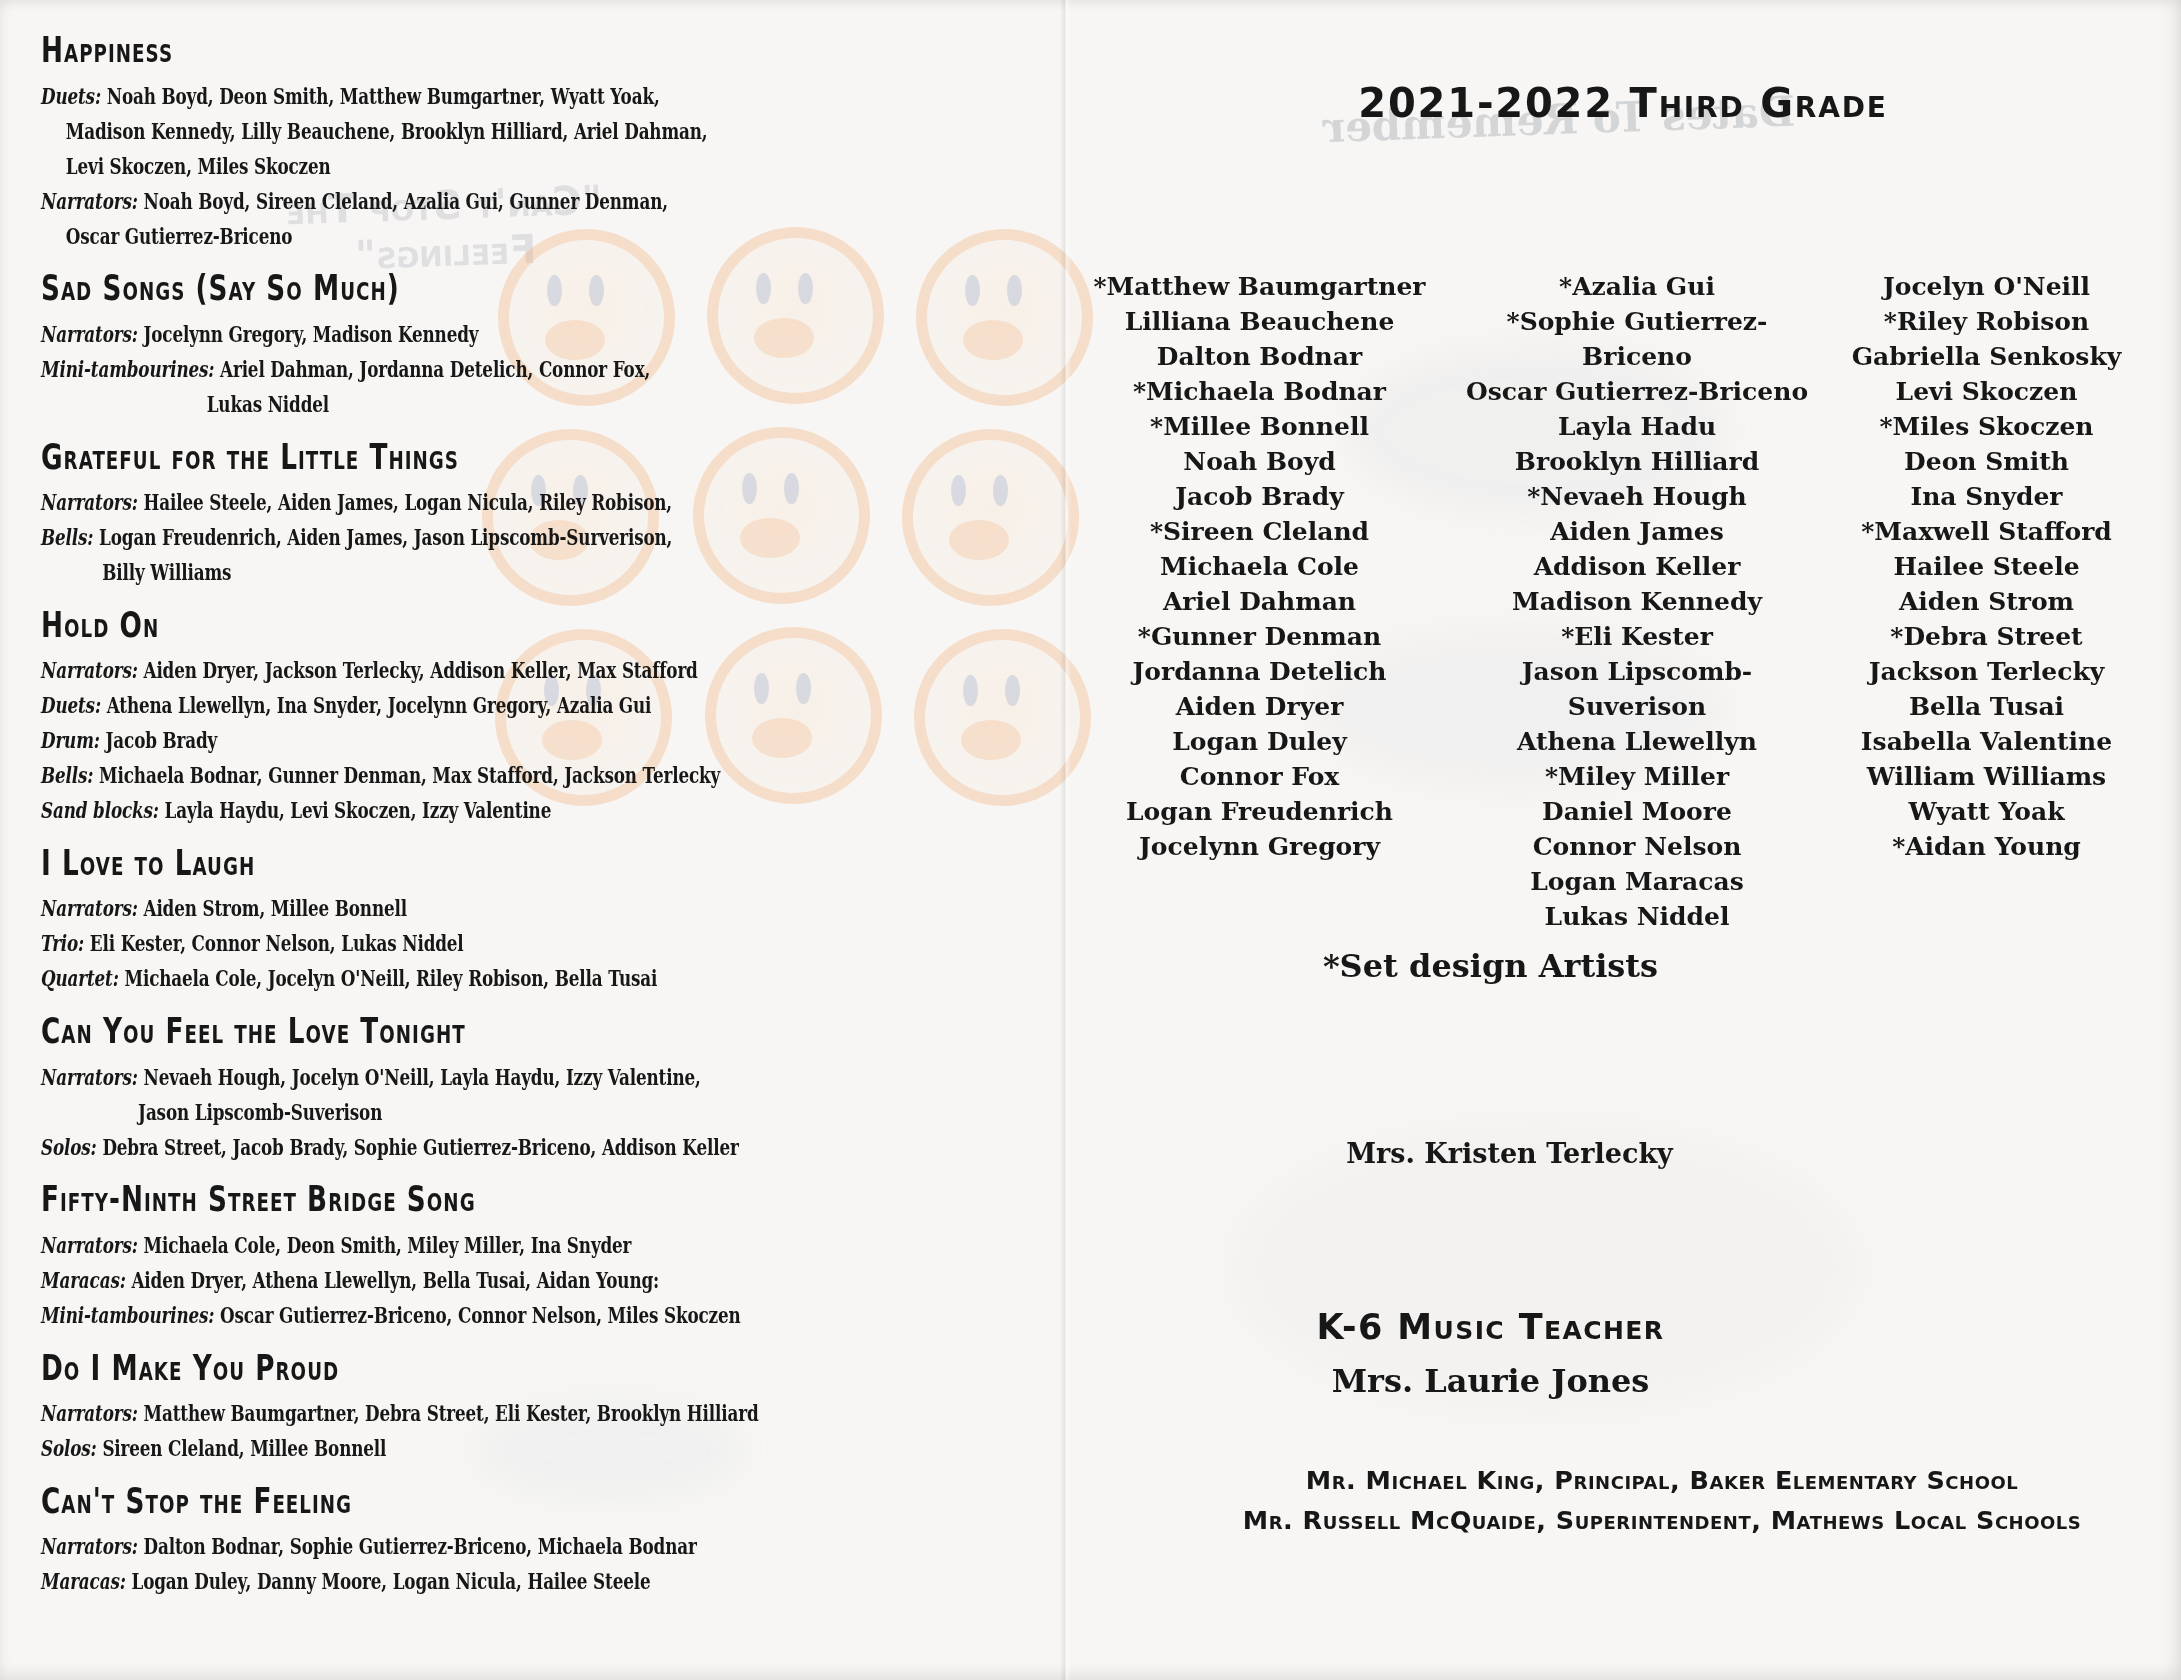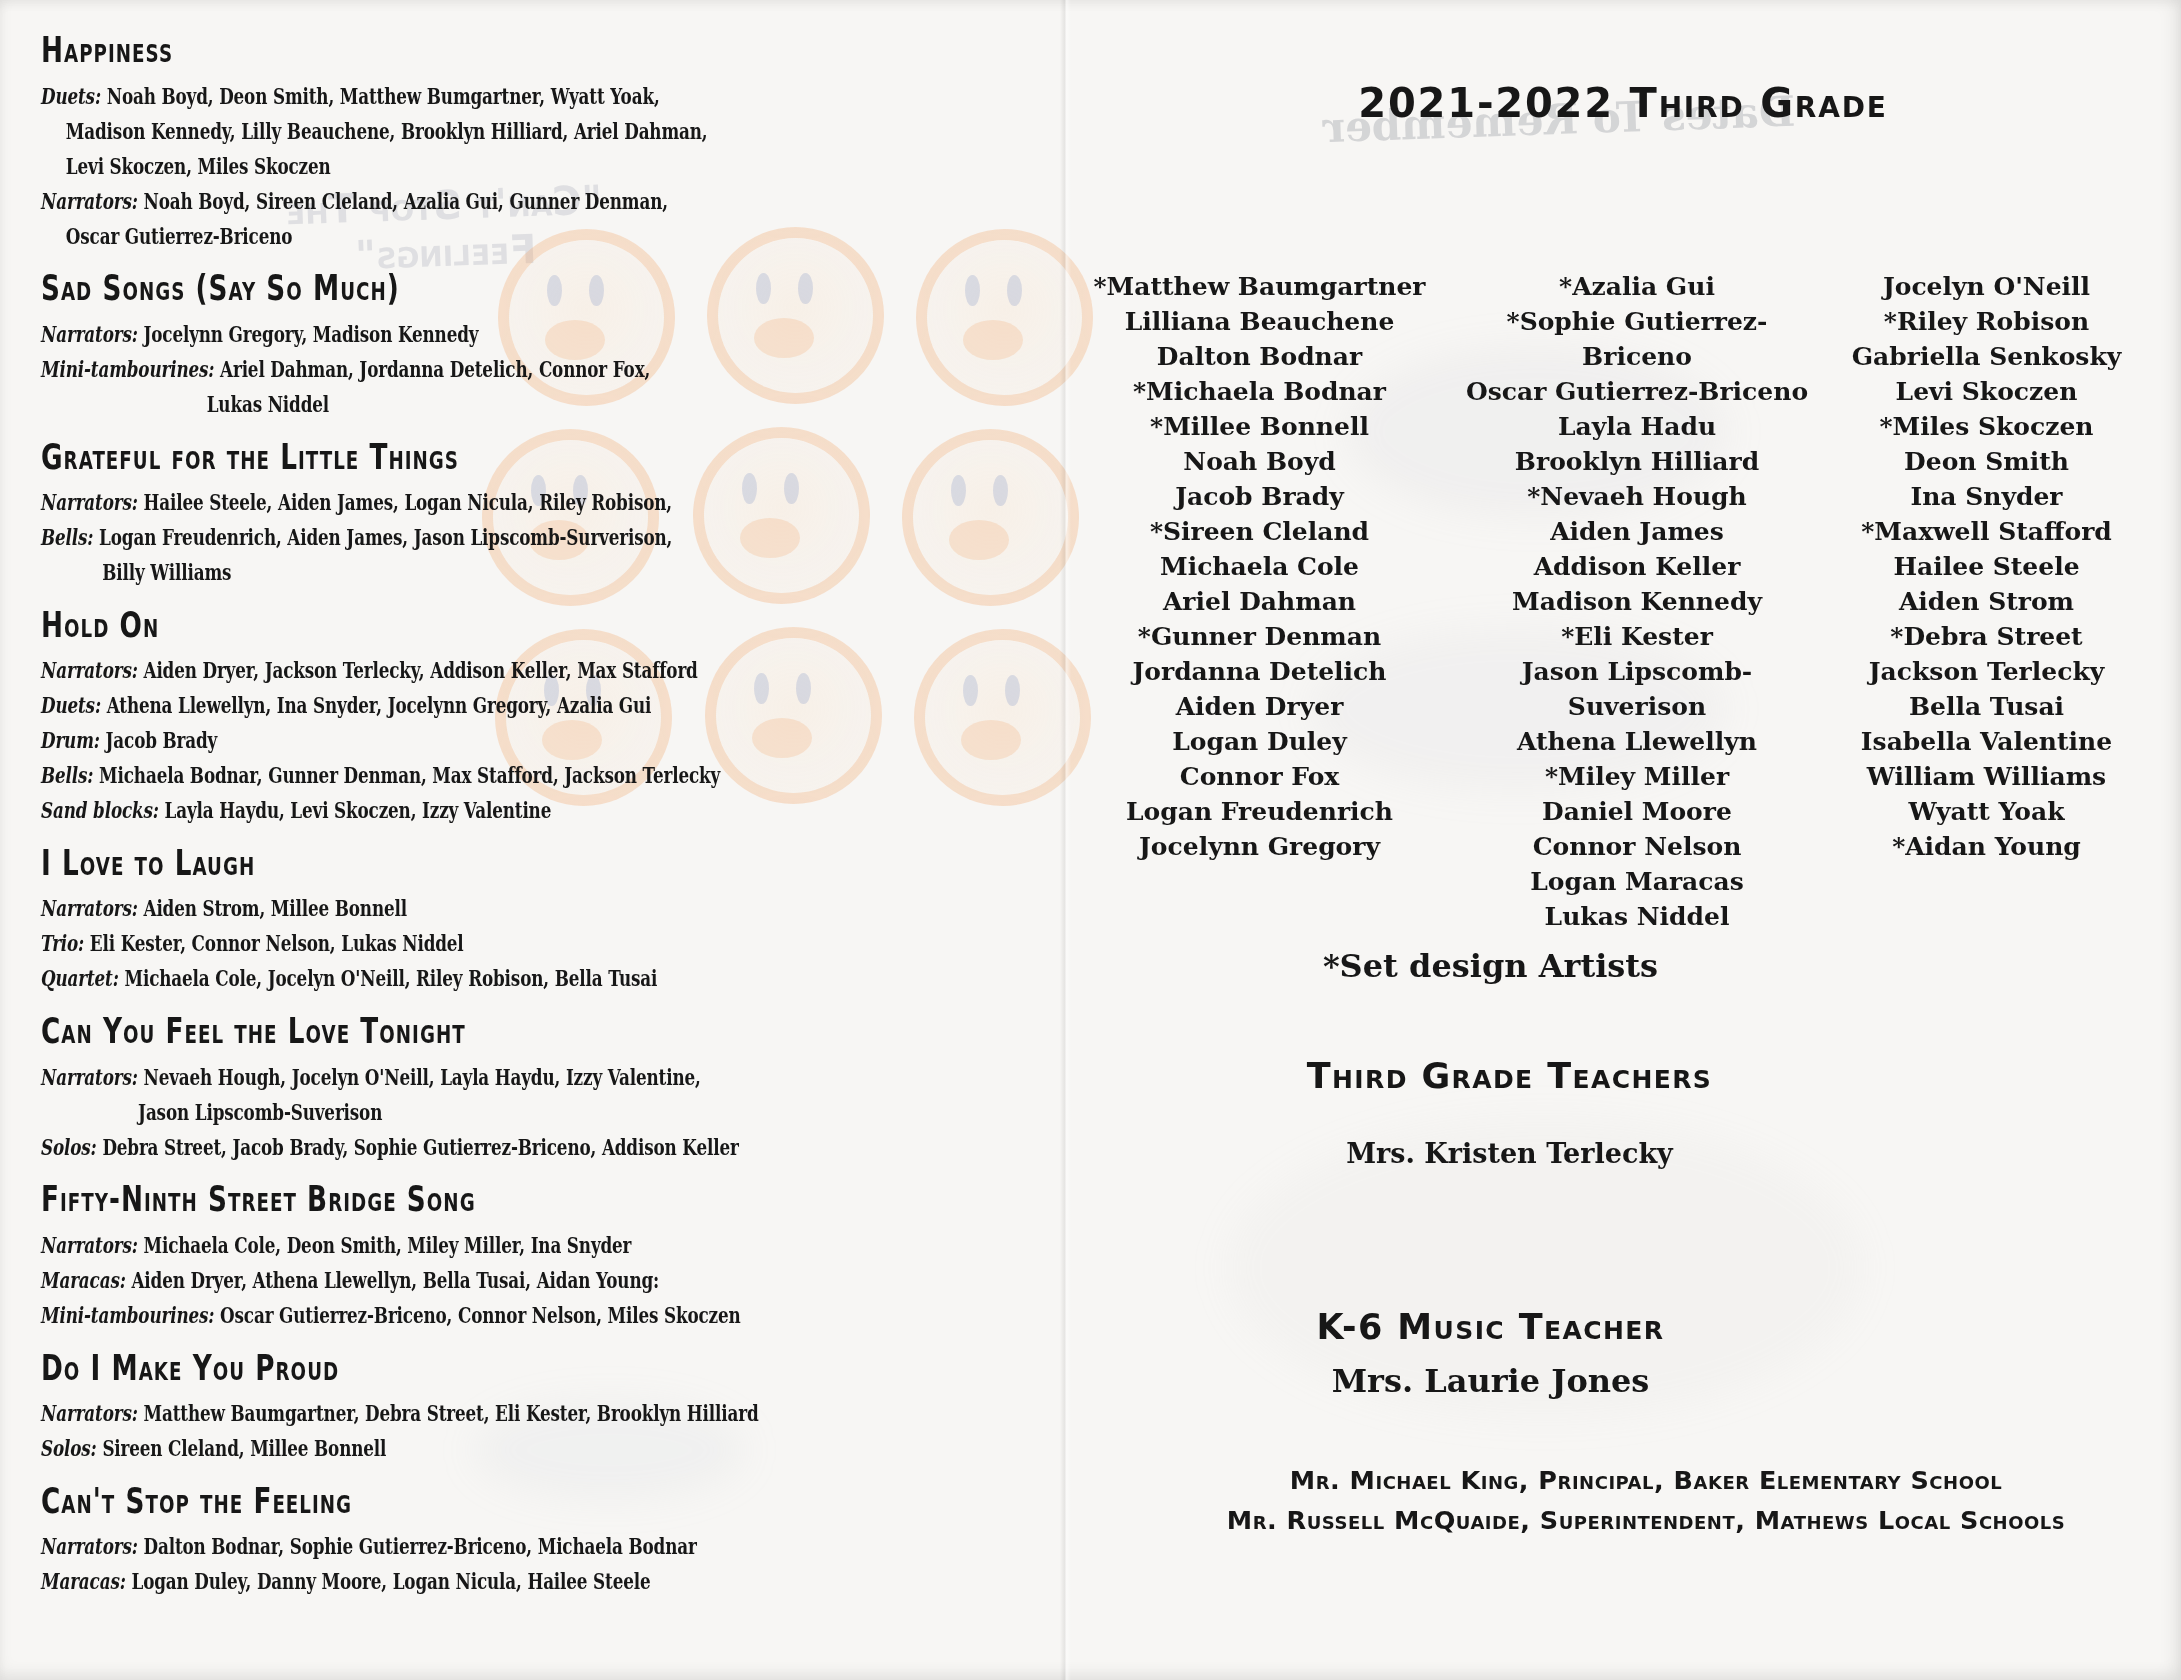--- a/index.html
+++ b/index.html
@@ -43,21 +43,21 @@
     font-family:"DejaVu Sans", sans-serif;font-weight:bold;font-variant:small-caps;
     font-size:35px;letter-spacing:1.4px;text-align:center;
   }
   .teachers-heading{position:absolute;left:164px;top:1056px;width:545px;}
   .teacher-names{position:absolute;left:164px;top:1133px;width:545px;text-align:center;
     font-size:27px;font-weight:bold;line-height:41px;}
   .music-heading{position:absolute;left:145px;top:1307px;width:545px;}
   .music-name{position:absolute;left:145px;top:1362px;width:545px;text-align:center;
     font-size:32px;font-weight:bold;}
   .admin-lines{
-    position:absolute;left:73px;top:1460px;width:1000px;text-align:center;
+    position:absolute;left:89px;top:1460px;width:1000px;text-align:center;
     font-family:"DejaVu Sans", sans-serif;font-weight:bold;font-variant:small-caps;
     font-size:25.5px;line-height:40px;letter-spacing:0.5px;
   }
   .watermark{
     position:absolute;left:345px;top:1527px;width:691px;text-align:center;
     font-family:"DejaVu Sans", sans-serif;font-size:56px;font-weight:normal;
     color:#8a8a8a;opacity:0.9;letter-spacing:0px;white-space:nowrap;
   }
   
   .crease{position:absolute;left:1060px;top:0;width:11px;height:1680px;
@@ -252,21 +252,20 @@
         <div class="roster-name">Jackson Terlecky</div>
         <div class="roster-name">Bella Tusai</div>
         <div class="roster-name">Isabella Valentine</div>
         <div class="roster-name">William Williams</div>
         <div class="roster-name">Wyatt Yoak</div>
         <div class="roster-name">*Aidan Young</div>
       </div>
 
     <div class="roster-footnote">*Set design Artists</div>
 
-    <div class="teachers-heading">Third Grade Teachers</div>
     <div class="teacher-names" id="teacher-names">
         <div class="teacher-name">Mrs. Kristen Terlecky</div>
       </div>
 
     <div class="music-heading">K-6 Music Teacher</div>
     <div class="music-name">Mrs. Laurie Jones</div>
 
     <div class="admin-lines" id="admin-lines">
         <div class="admin-line">Mr. Michael King, Principal, Baker Elementary School</div>
         <div class="admin-line">Mr. Russell McQuaide, Superintendent, Mathews Local Schools</div>

